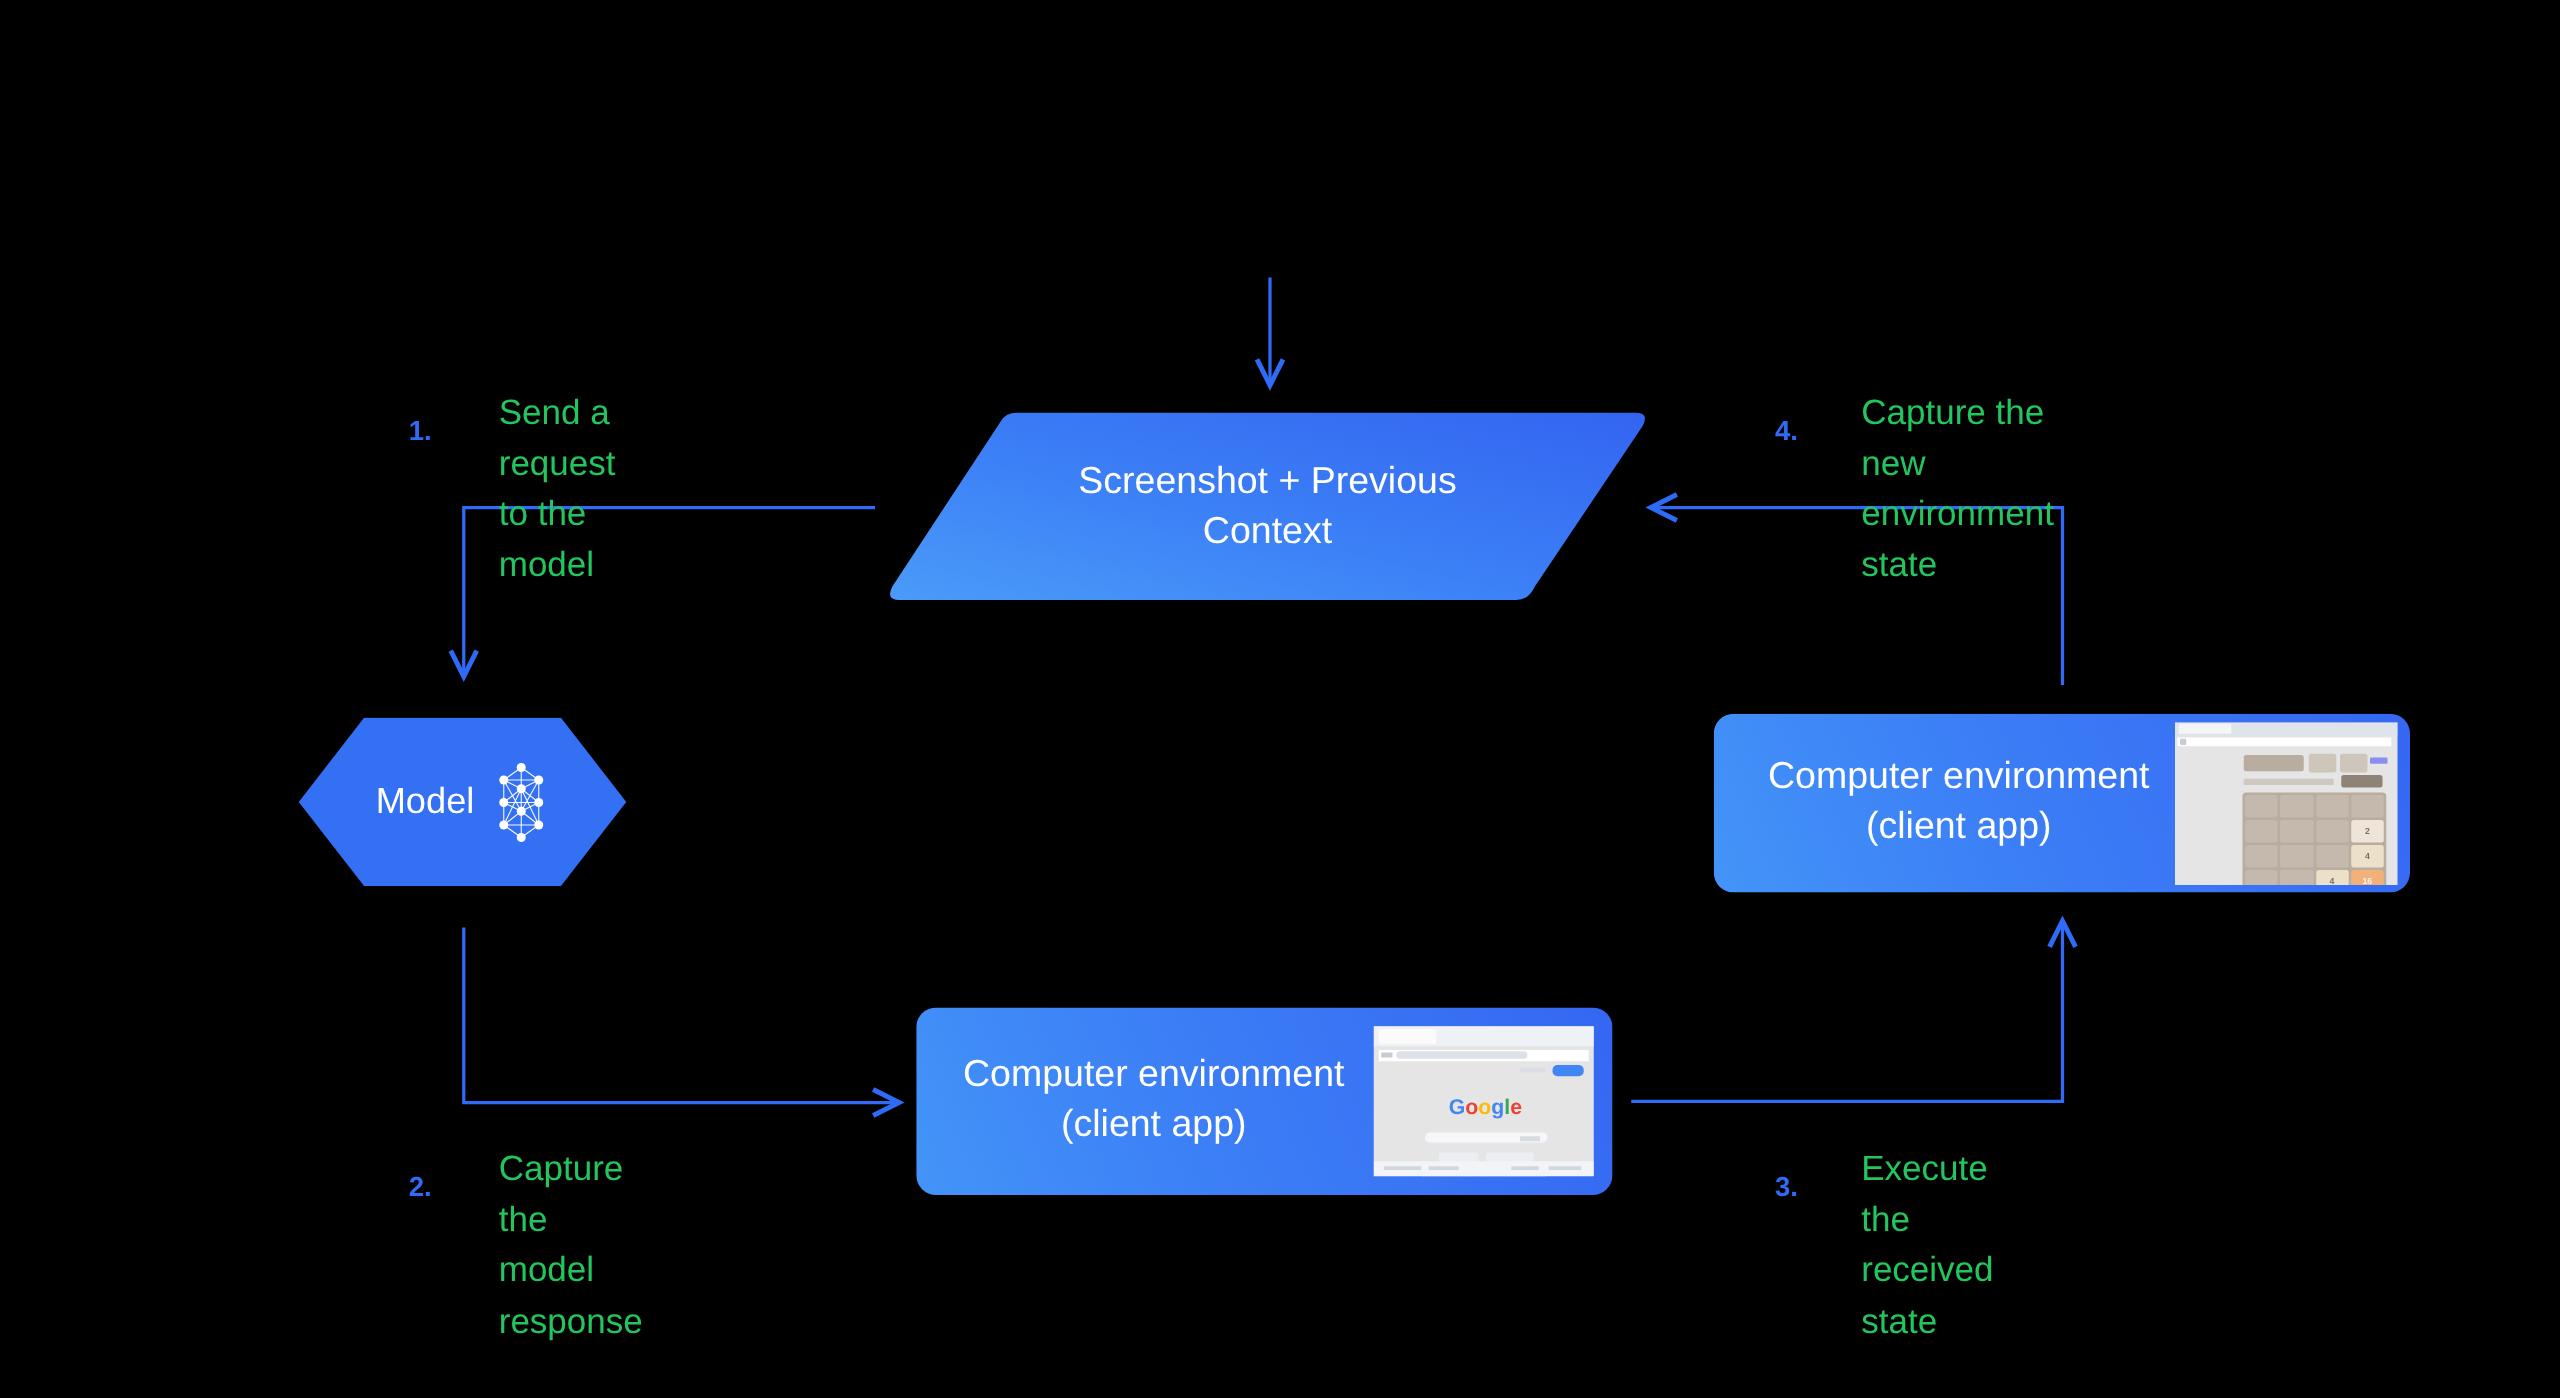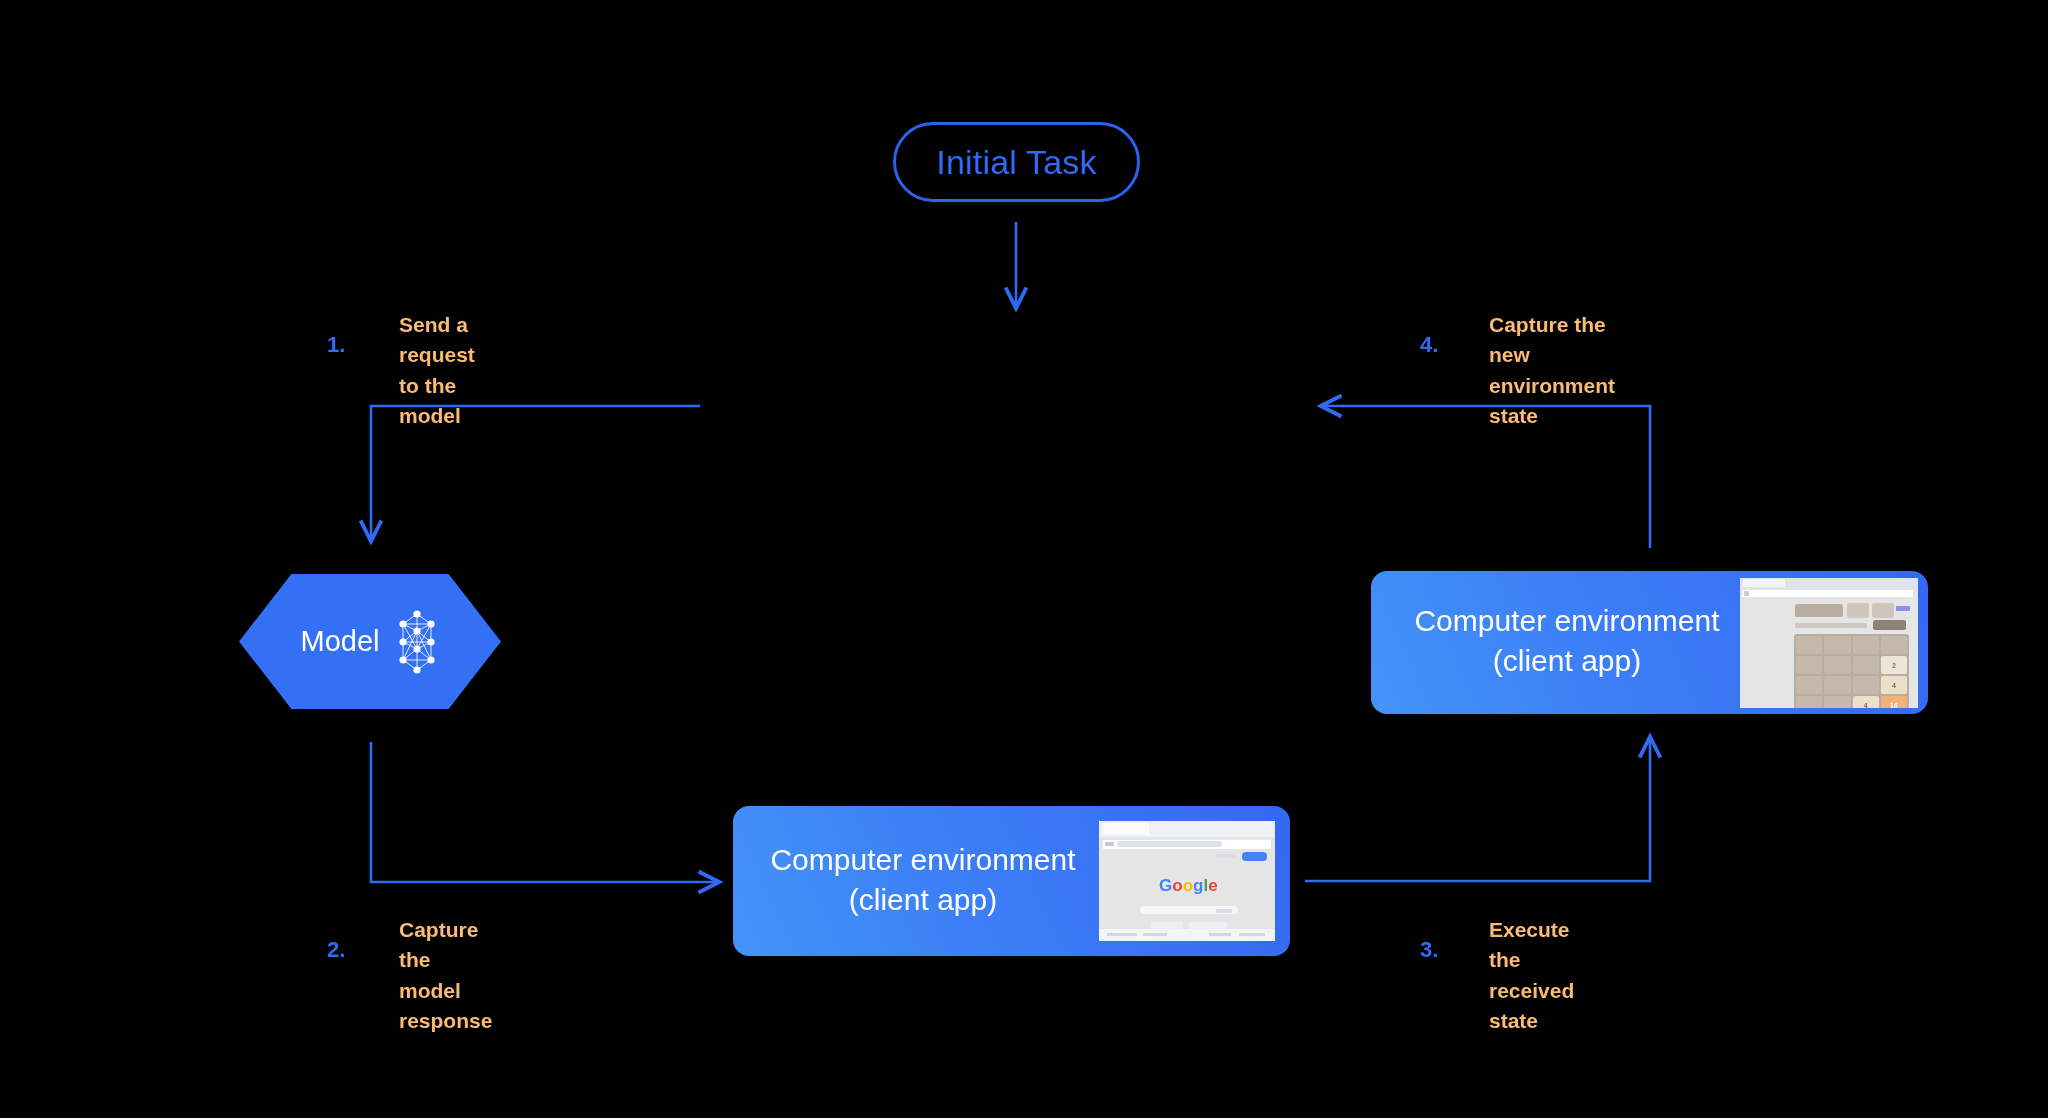--- a/index.html
+++ b/index.html
@@ -181,44 +181,55 @@
   
   .step-label { position: absolute; }
   .step-num {
     position: absolute;
     color: #2F6BF6;
     font-size: 22px;
     font-weight: bold;
   }
   .step-text {
     position: absolute;
-    color: #fdba74;
-    font-size: 21px;
-    font-weight: bold;
+    color: #22c55e;
+    font-size: 28px;
+    font-weight: normal;
     line-height: 1.45;
     white-space: pre-line;
   }
 
   svg.overlay {
     position: absolute;
     left: 0; top: 0;
     width: 2048px;
     height: 1118px;
     pointer-events: none;
   }
 </style>
 </head>
 <body>
 
 <div id="stage">
 
-  <div class="abs" id="initial-task">
-    <span class="pill-label">Initial Task</span>
-  </div>
-
+
+  <div class="abs" id="ctx-node">
+    <svg class="para-bg" viewBox="0 0 612 150" preserveAspectRatio="none">
+      <defs>
+        <linearGradient id="gradPara" x1="0" y1="1" x2="1" y2="0">
+          <stop offset="0%" stop-color="#4A9BF9"></stop>
+          <stop offset="45%" stop-color="#3C80F6"></stop>
+          <stop offset="100%" stop-color="#3364F1"></stop>
+        </linearGradient>
+      </defs>
+      <path d="M 92 8 Q 96 0 106 0 L 600 0 Q 612 0 606 11 L 520 139 Q 515 150 505 150 L 12 150 Q 0 150 6 139 Z" fill="url(#gradPara)"></path>
+    </svg>
+    <div class="para-text">Screenshot + Previous
+Context</div>
+  </div>
 
   <div class="abs" id="model-node">
     <div class="hex-bg"></div>
     <div class="hex-inner">
       <span class="hex-label">Model</span>
       <svg id="nn-icon" viewBox="0 0 46 66">
         <g stroke="#ffffff" stroke-width="0.9" fill="none" opacity="0.95">
           <path d="M23 5 L9 15 M23 5 L23 22 M23 5 L37 15
                    M9 15 L23 22 M9 15 L9 33 M9 15 L37 15 M9 15 L23 40
                    M37 15 L23 22 M37 15 L37 33 M37 15 L23 40

